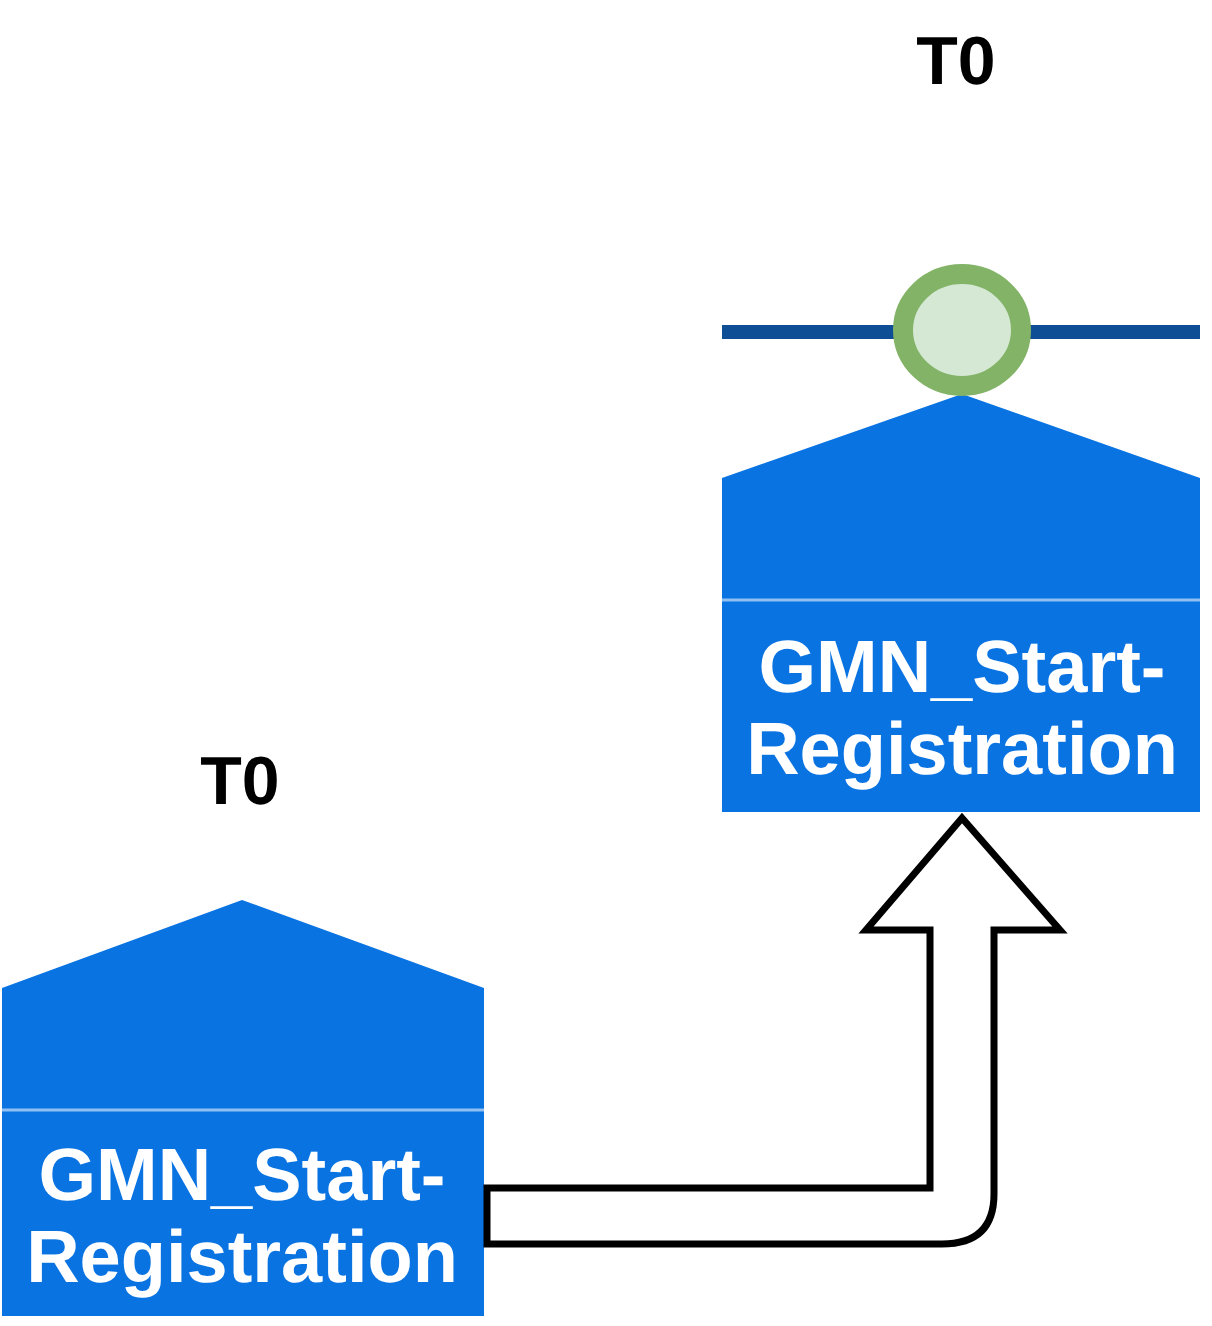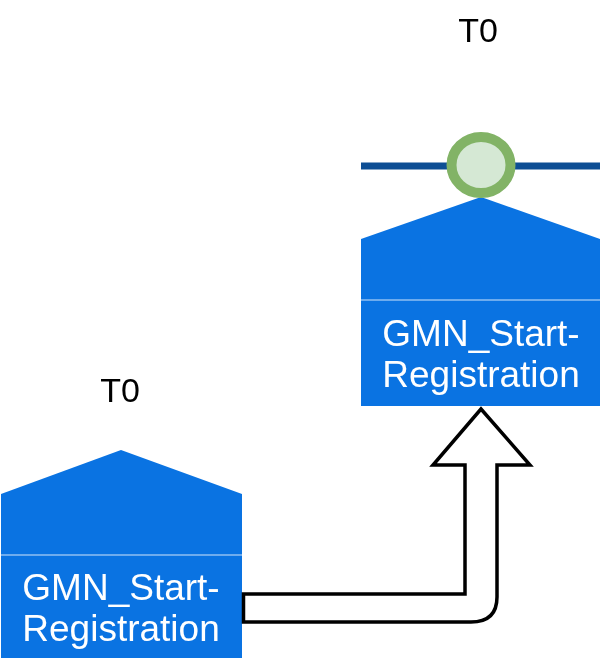--- a/index.html
+++ b/index.html
@@ -7,20 +7,21 @@
     padding: 0;
     background: #ffffff;
   }
   .canvas {
     position: relative;
     width: 606px;
     height: 663px;
     background: #ffffff;
     overflow: hidden;
     font-family: "Liberation Sans", sans-serif;
+    font-weight: bold;
   }
   .canvas svg { display: block; }
   .canvas text {
     font-family: "Liberation Sans", sans-serif;
   }
   .time-label { font-size: 34px; }
   .node-label { font-size: 37px; }
 </style>
 </head>
 <body>

